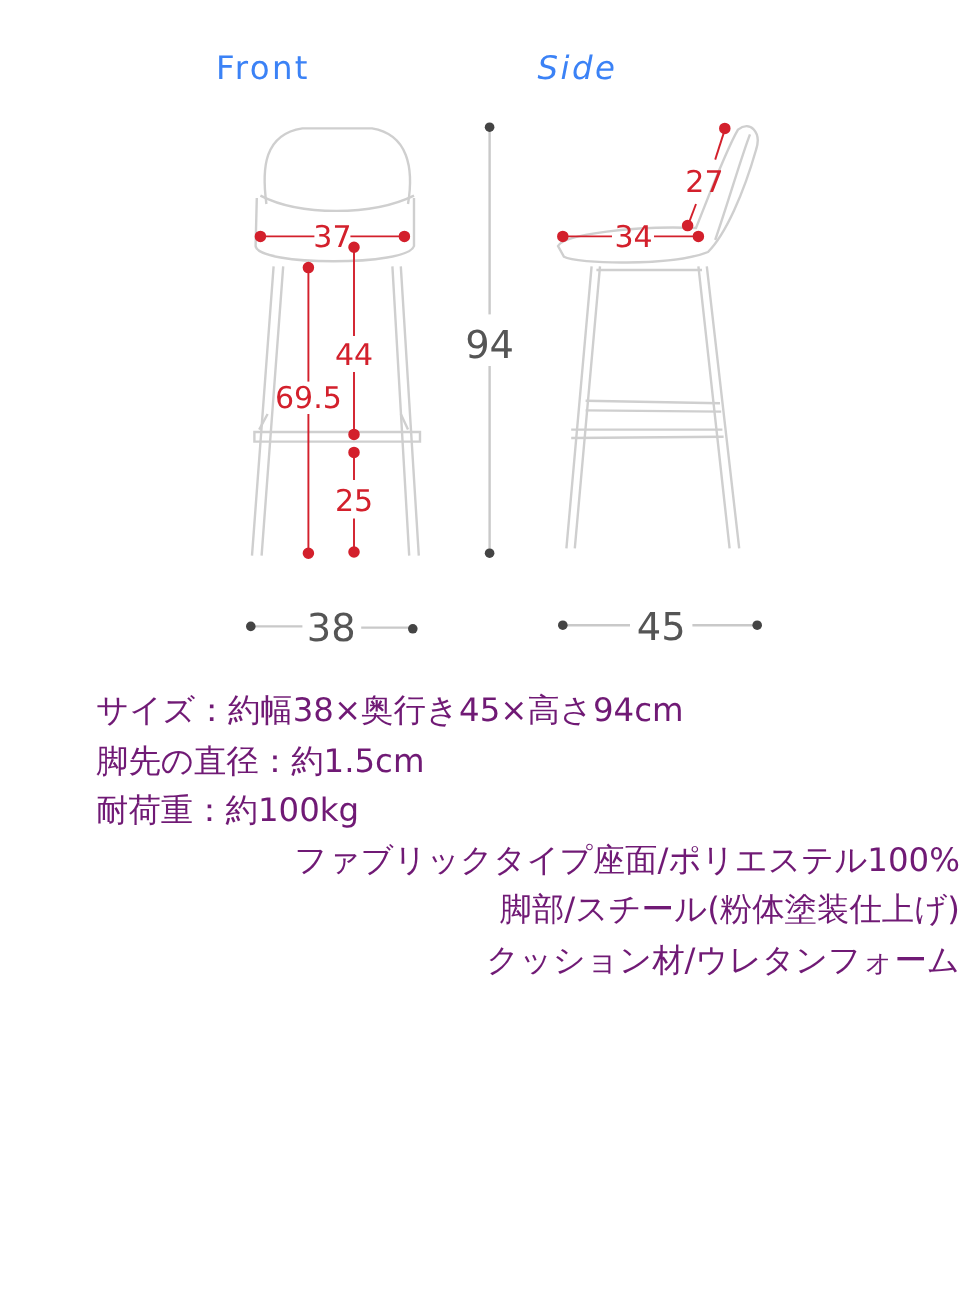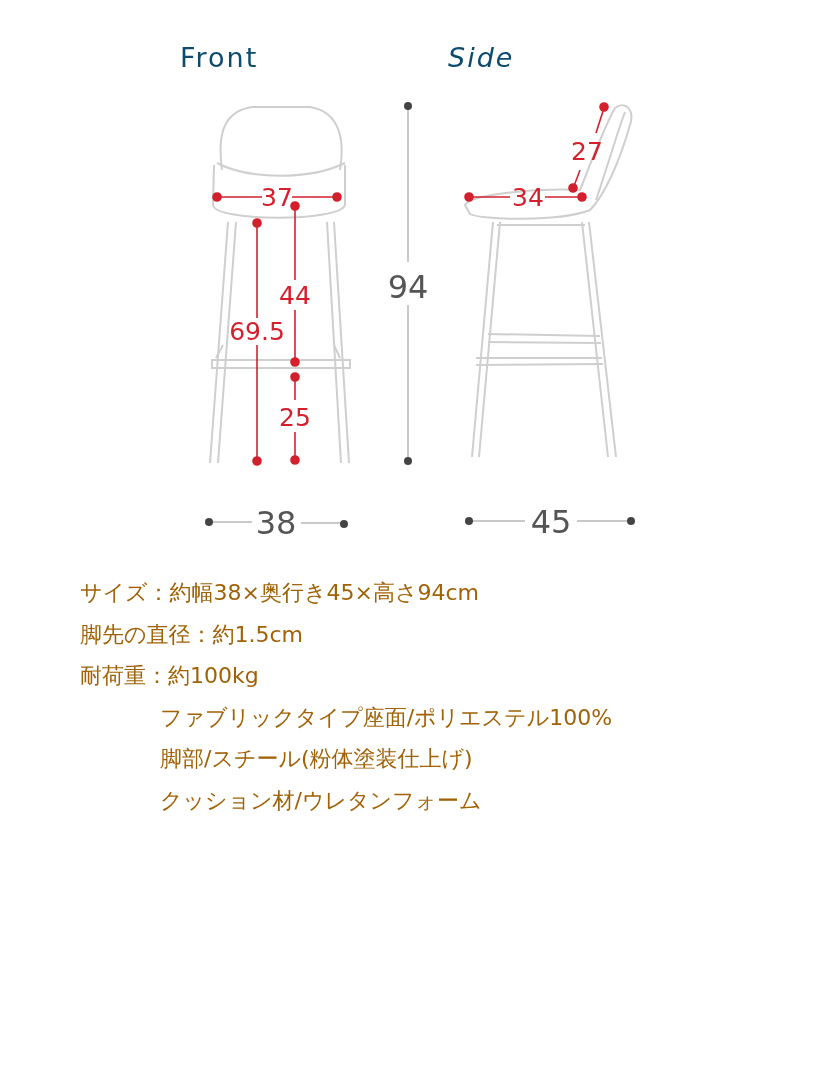--- a/index.html
+++ b/index.html
@@ -1,23 +1,23 @@
 <!DOCTYPE html>
 <html><head>
 <meta charset="utf-8">
 <style>
   html,body{margin:0;padding:0;background:#ffffff;}
   body{width:817px;height:1080px;position:relative;overflow:hidden;font-family:"DejaVu Sans","Liberation Sans",sans-serif;color:#4a4a4a;}
-  .view-title{position:absolute;top:42px;font-size:27px;letter-spacing:2px;color:#0c4a6e;font-family:"DejaVu Sans",sans-serif;}
+  .view-title{position:absolute;top:42px;font-size:27px;letter-spacing:2px;color:#3b82f6;font-family:"DejaVu Sans",sans-serif;}
   #diagram{position:absolute;left:0;top:0;width:817px;height:560px;}
   .dim-red{font-family:"DejaVu Sans",sans-serif;fill:#d3202c;font-size:25px;}
   .dim-gray{font-family:"DejaVu Sans",sans-serif;fill:#555;font-size:32px;}
-  .specs{position:absolute;left:80px;top:572px;width:720px;font-size:22px;line-height:41.5px;color:#a16207;}
+  .specs{position:absolute;left:80px;top:572px;width:720px;font-size:27px;line-height:41.5px;color:#701a75;}
   .row{white-space:nowrap;}
-  .indent{padding-left:80px;}
+  .indent{padding-left:80px;text-align:right;}
 </style>
 </head>
 <body>
 
 <div class="view-title" style="left:180px;">Front</div>
 <div class="view-title" style="left:448px;font-style:italic;">Side</div>
 
 <svg id="diagram" viewBox="0 0 817 560" xmlns="http://www.w3.org/2000/svg">
 
   <g fill="none" stroke="#cfcfcf" stroke-width="2">

